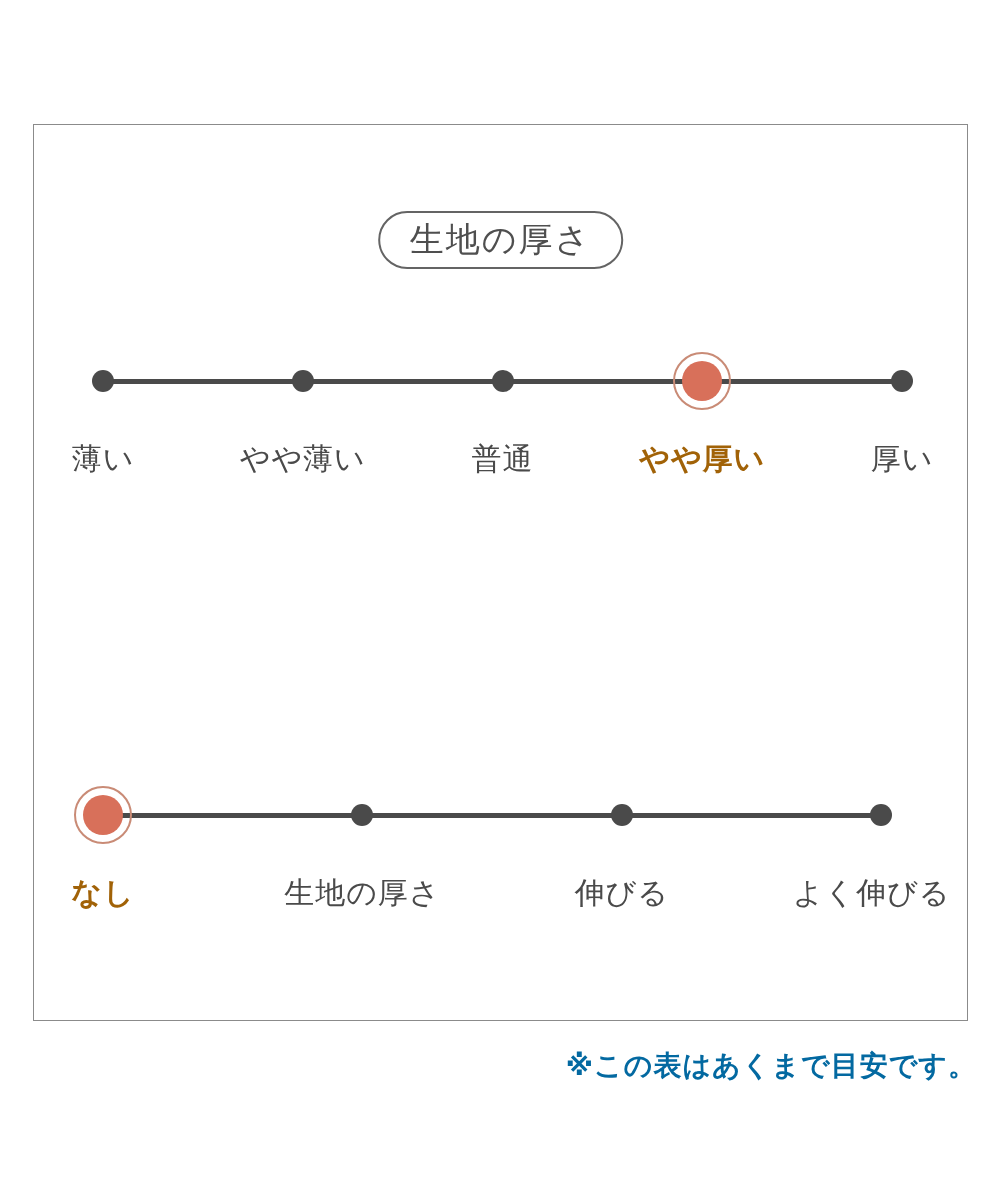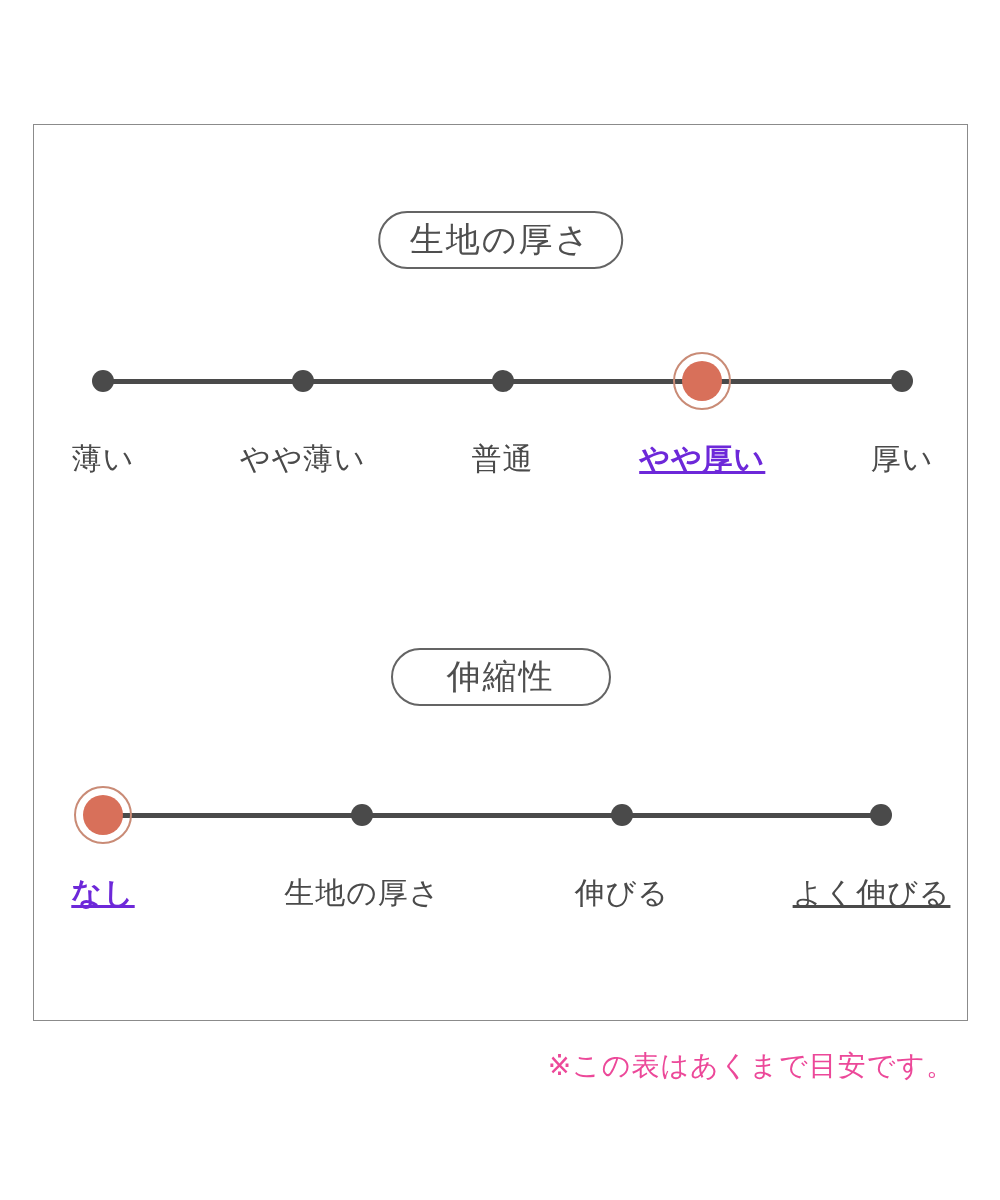--- a/index.html
+++ b/index.html
@@ -85,30 +85,30 @@
     top: 90px;
     left: 0;
     transform: translateX(-50%);
     white-space: nowrap;
     font-size: 30px;
     font-weight: 500;
     letter-spacing: 1px;
     color: #4a4a4a;
     line-height: 36px;
   }
-  .stop.selected .stop-label { font-weight: 800; color: #6d28d9; text-decoration: underline; }
-  .scale-2 .stop:last-child .stop-label { transform: translateX(-56%); text-decoration: underline; }
+  .stop.selected .stop-label { font-weight: 800; color: #a16207; }
+  .scale-2 .stop:last-child .stop-label { transform: translateX(-56%); }
   .note {
     position: absolute;
-    right: 45px;
+    right: 23px;
     top: 1047px;
     font-size: 28px;
-    font-weight: 400;
+    font-weight: 700;
     letter-spacing: 1px;
-    color: #ec4899;
+    color: #0369a1;
     white-space: nowrap;
   }
 </style>
 </head>
 <body>
 
 <div class="page" style="--ink: #4a4a4a; --accent: #d8705a; --ring: #c98b76; --frame-border: #8b8b8b;">
   <div class="frame">
 
     <div class="pill pill-1">
@@ -131,23 +131,20 @@
         <div class="stop selected" style="left: 75%;">
           <span class="dot"></span>
           <span class="stop-label">やや厚い</span>
         </div>
         <div class="stop" style="left: 100%;">
           <span class="dot"></span>
           <span class="stop-label">厚い</span>
         </div>
       </div>
 
-    <div class="pill pill-2">
-      <span>伸縮性</span>
-    </div>
     <div class="scale scale-2">
         <div class="track"></div>
         <div class="stop selected" style="left: 0%;">
           <span class="dot"></span>
           <span class="stop-label">なし</span>
         </div>
         <div class="stop" style="left: 33.3333%;">
           <span class="dot"></span>
           <span class="stop-label">生地の厚さ</span>
         </div>

